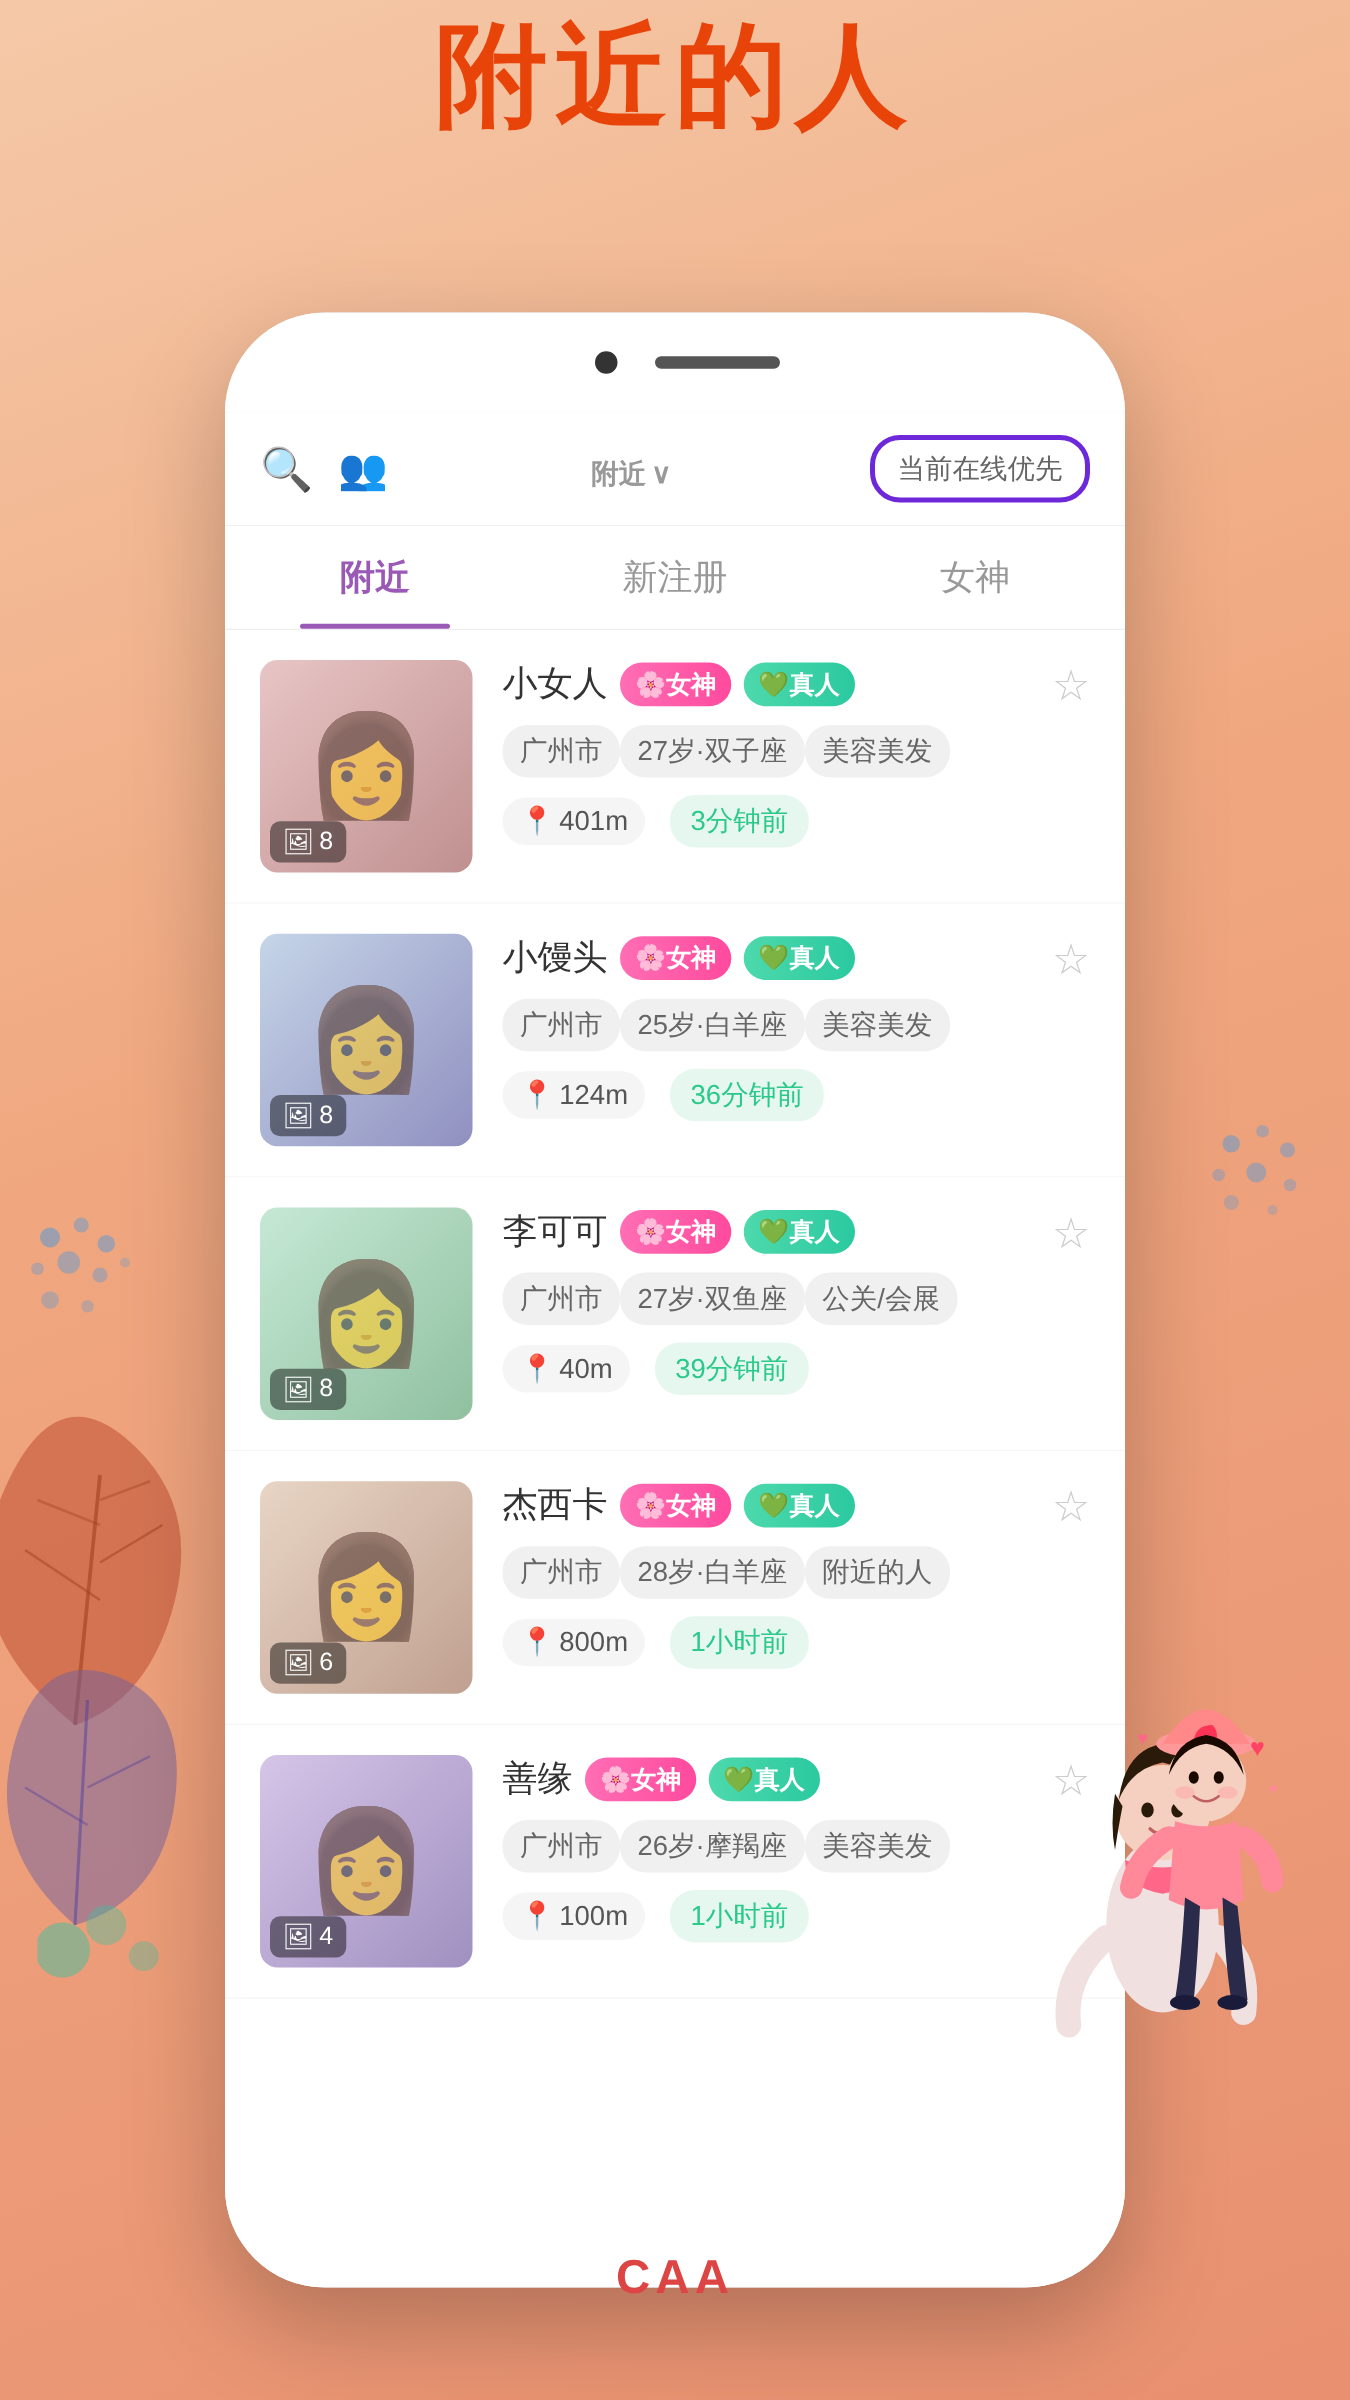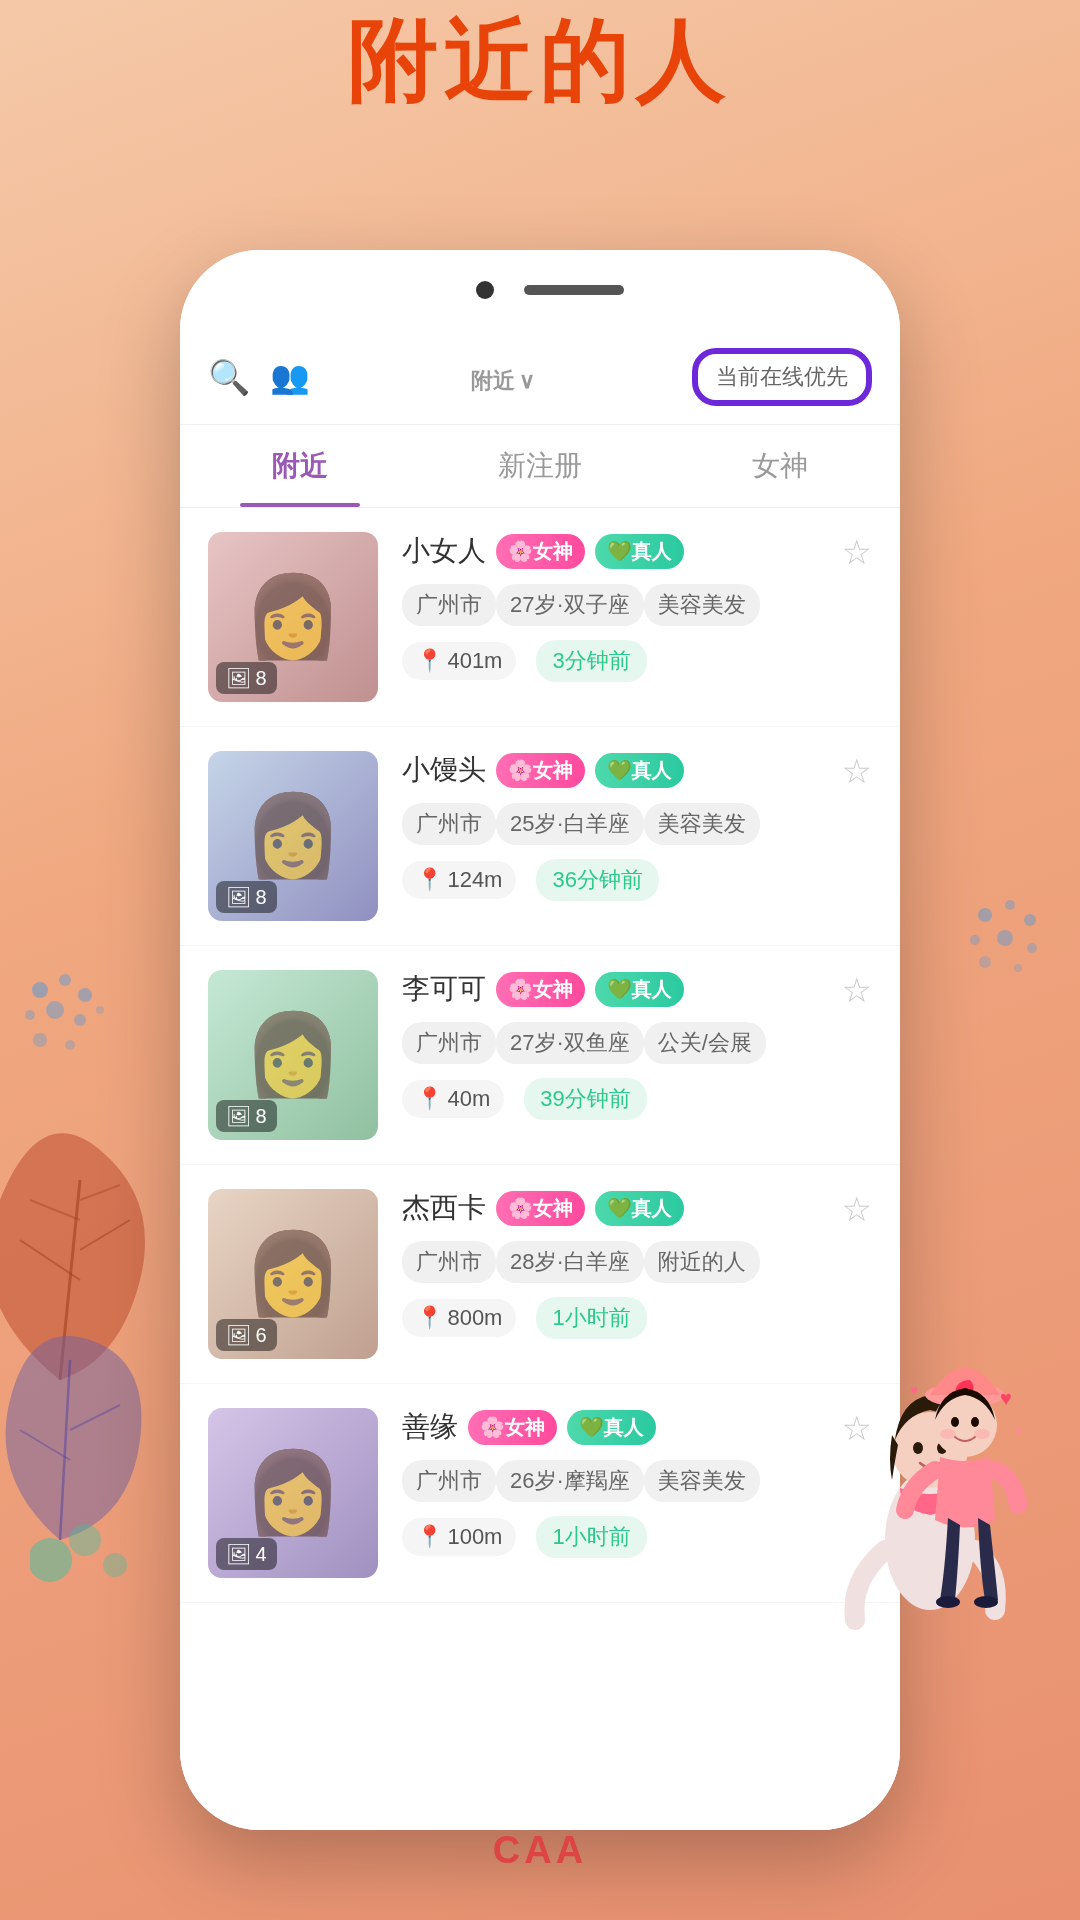--- a/index.html
+++ b/index.html
@@ -94,21 +94,21 @@
       font-size: 32px;
       font-weight: 600;
       color: #333;
     }
     .top-bar .title-area span {
       font-size: 22px;
       color: #999;
       margin-left: 4px;
     }
     .top-bar .online-btn {
-      border: 6px solid #6d28d9;
+      border: 4px solid #6d28d9;
       border-radius: 24px;
       padding: 8px 18px;
       font-size: 22px;
       color: #666;
       cursor: pointer;
     }
 
     
     .sub-tabs {
       display: flex;
@@ -574,15 +574,15 @@
       <ellipse cx="148" cy="282" rx="12" ry="6" fill="#1a1a3a"></ellipse>
       <ellipse cx="186" cy="282" rx="12" ry="6" fill="#1a1a3a"></ellipse>
     </g>
 
     <text x="200" y="85" font-size="20" fill="#ff4466">♥</text>
     <text x="110" y="75" font-size="14" fill="#ff6688">♥</text>
     <text x="215" y="115" font-size="12" fill="#ff8899">♥</text>
   </svg>
 </div>
 
-<div style="position:absolute;bottom:48px;left:50%;transform:translateX(-50%);z-index:20;">
+<div style="position:absolute;bottom:76px;left:50%;transform:translateX(-50%);z-index:20;">
   <span style="font-size:38px;font-weight:800;color:#d44;letter-spacing:4px;">CAA</span>
 </div>
 
 </body></html>

